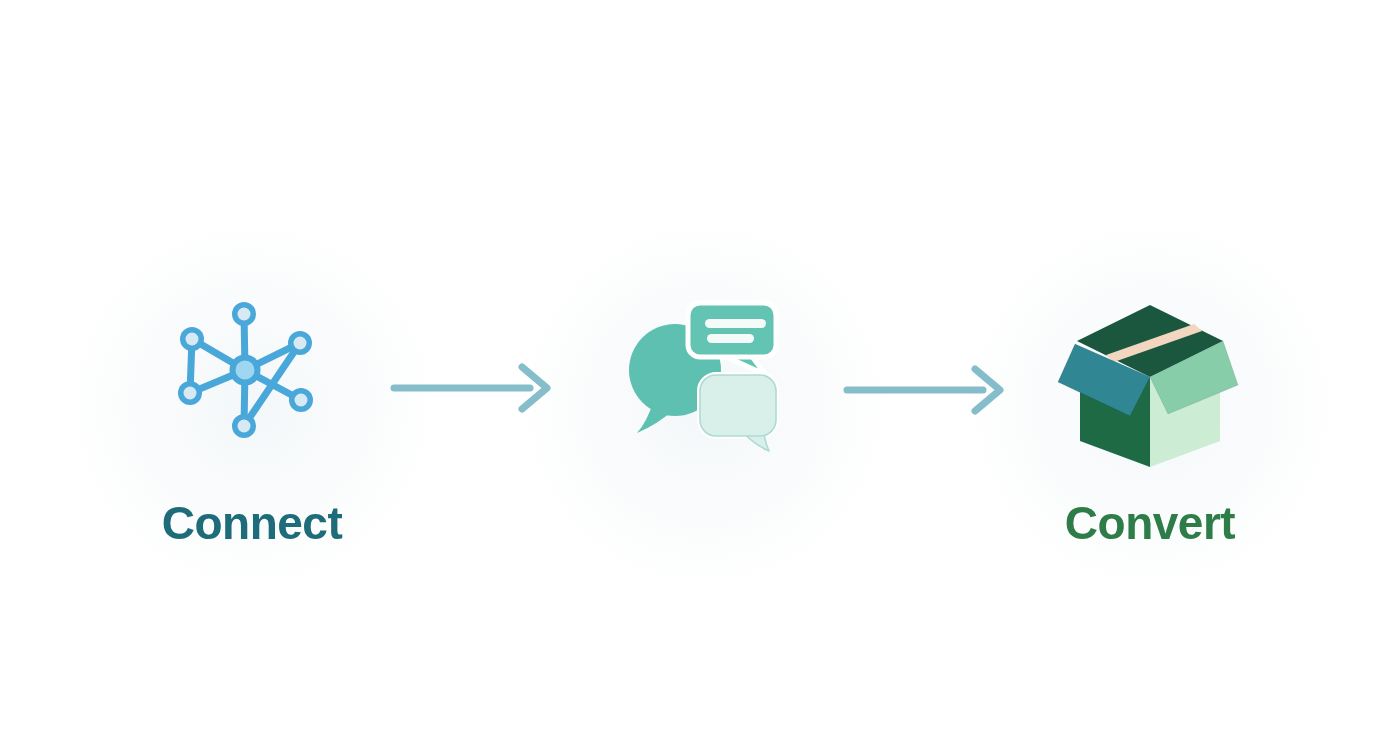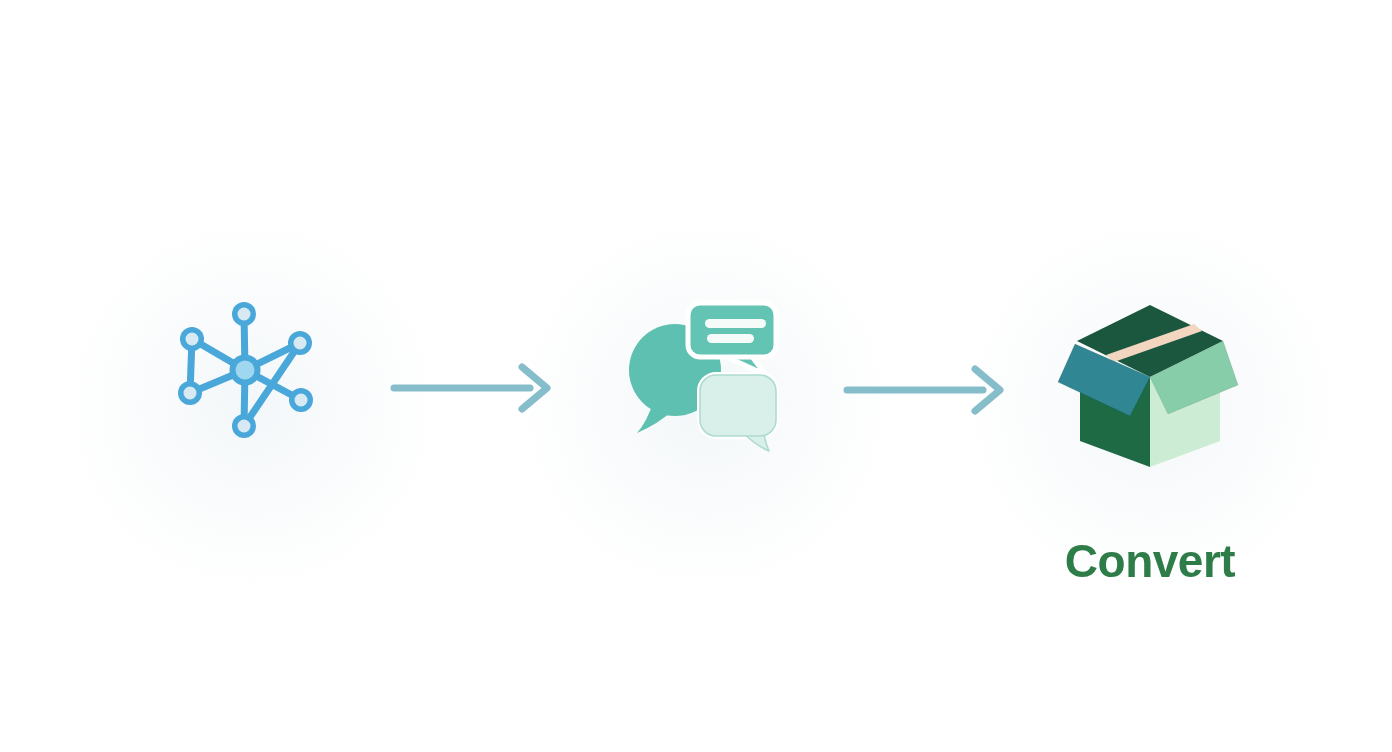--- a/index.html
+++ b/index.html
@@ -25,21 +25,21 @@
   .icon-engage  { left: 620px;  top: 290px; width: 170px; height: 170px; }
   .icon-convert { left: 1055px; top: 295px; width: 190px; height: 180px; }
 
   .step-label {
     position: absolute; top: 497px; width: 324px;
     text-align: center; font-size: 46px; line-height: 52px;
     font-weight: 700; letter-spacing: -0.5px;
   }
   .label-connect { left: 90px;  color: var(--teal-label, #1e6b7a); }
   .label-engage  { left: 541px; color: var(--teal-label, #1e6b7a); }
-  .label-convert { left: 988px; color: var(--green-label, #2e7d49); margin-top: 38px; }
+  .label-convert { left: 988px; color: var(--green-label, #2e7d49); }
 
   .arrow { position: absolute; width: 170px; height: 50px; }
   .arrow-1 { left: 390px; top: 363px; }
   .arrow-2 { left: 843px; top: 365px; }
   .arrow .stroke { stroke: var(--arrow, #85bdca); stroke-width: 7; stroke-linecap: round; stroke-linejoin: round; fill: none; }
 
   
   .net-edge   { stroke: var(--net-blue, #49a7d9); stroke-width: 7; stroke-linecap: round; }
   .net-ring   { fill: var(--net-blue, #49a7d9); }
   .net-inner  { fill: var(--net-node-fill, #d7eaf4); }
@@ -134,15 +134,16 @@
     <g>
       <polygon class="box-left" points="25,57 95,83 95,172 25,146"></polygon>
       <polygon class="box-right" points="95,83 165,57 165,146 95,172"></polygon>
     </g>
     <g>
       <polygon class="box-flap-left" points="20,49 95,82 75,121 3,87"></polygon>
       <polygon class="box-flap-right" points="95,82 168,46 183,90 113,119"></polygon>
     </g>
   </svg>
 
+  <div class="step-label label-connect">Connect</div>
   <div class="step-label label-convert">Convert</div>
 
 </div>
 
 </body></html>

